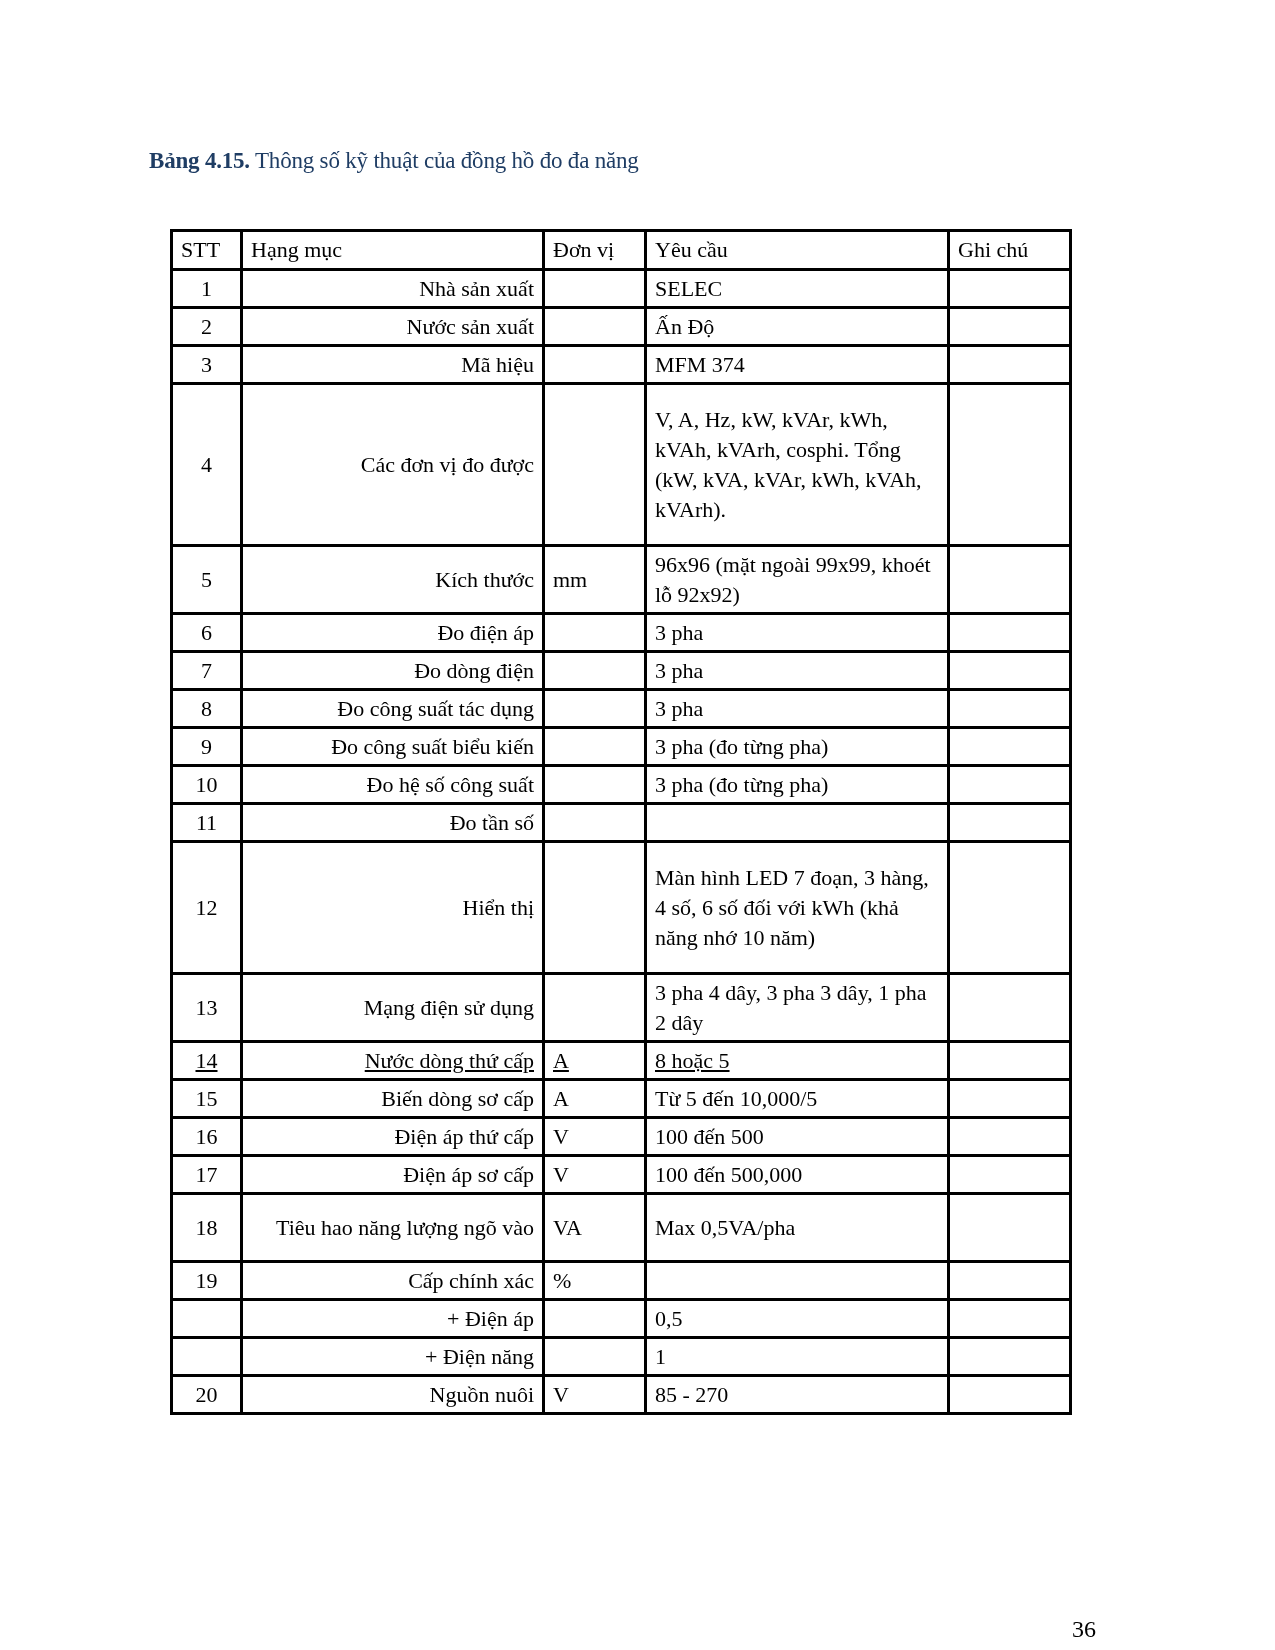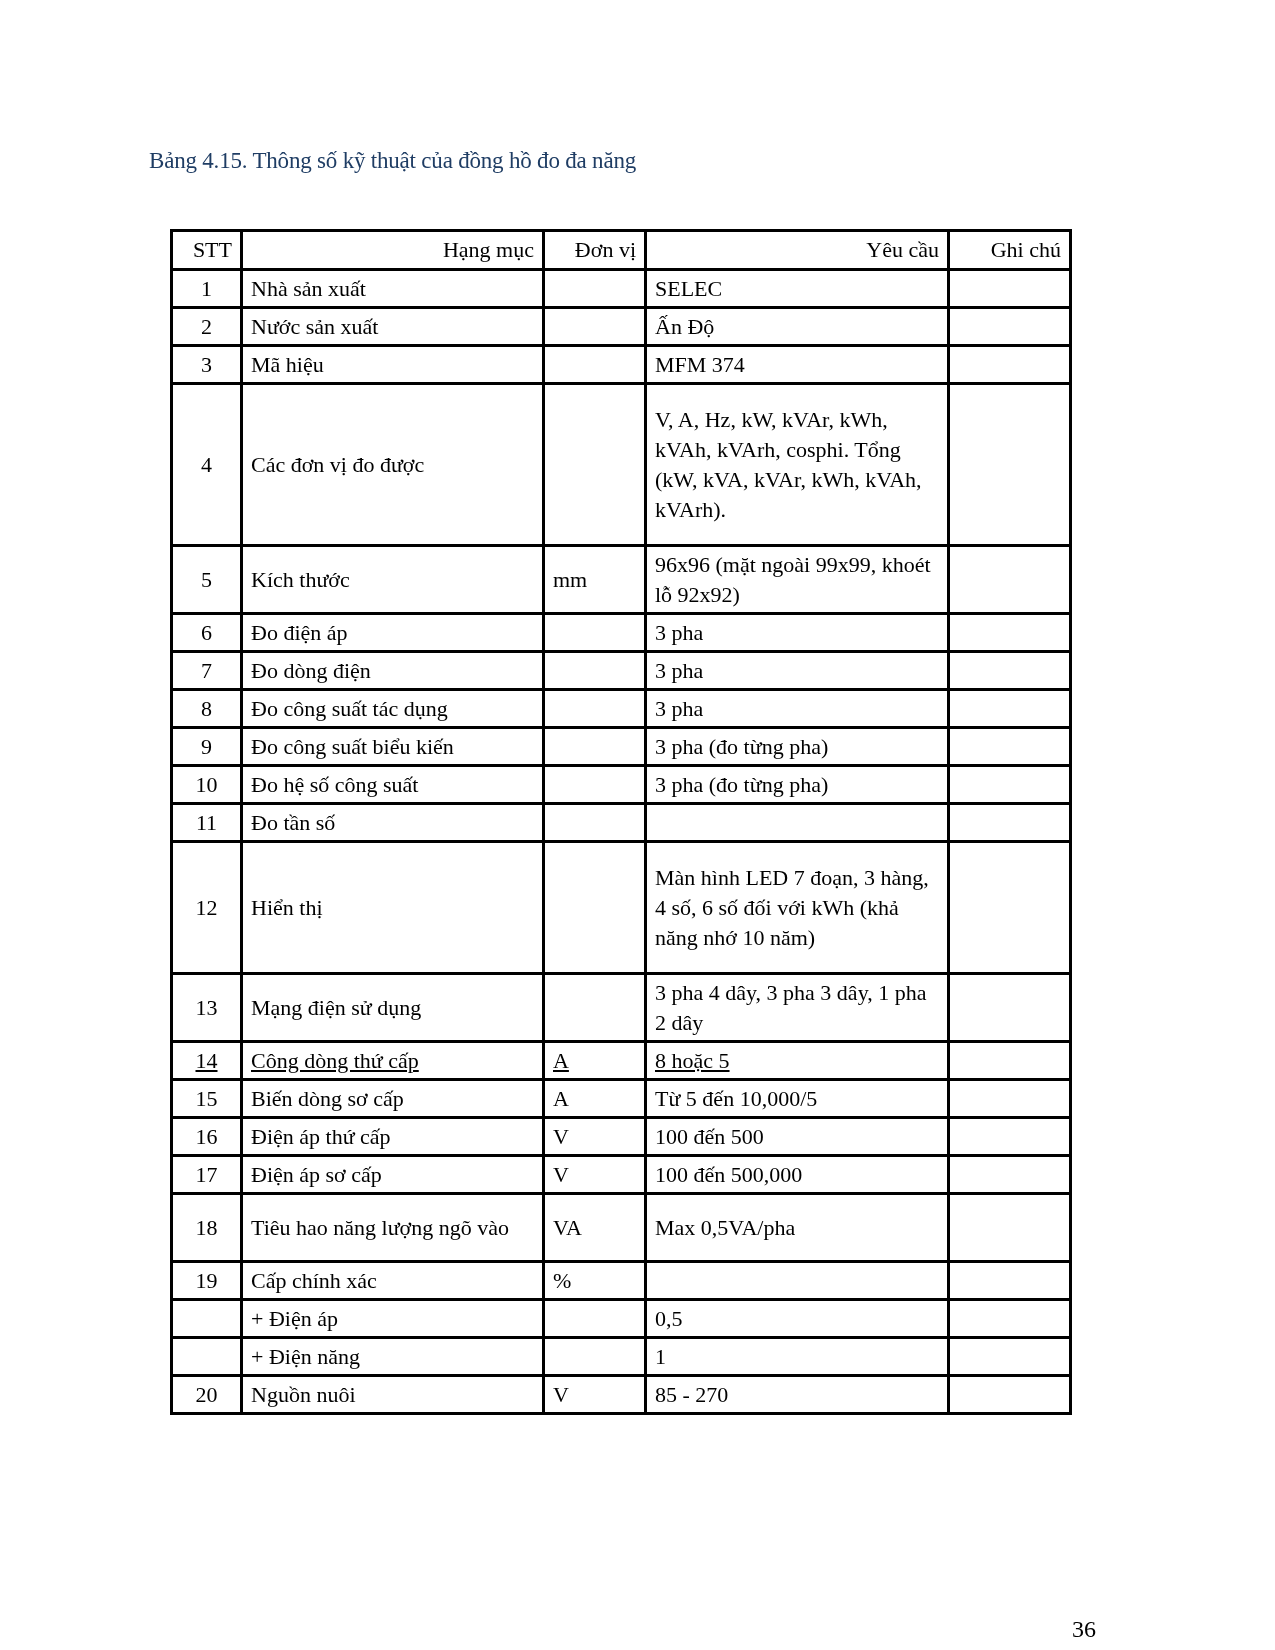--- a/index.html
+++ b/index.html
@@ -1,26 +1,26 @@
 <!DOCTYPE html>
 <html><head>
 <meta charset="utf-8">
 <style>
   html, body { margin: 0; padding: 0; background: #ffffff; }
   body { width: 1275px; height: 1650px; position: relative; overflow: hidden;
          font-family: "Liberation Serif", "DejaVu Serif", serif; color: #000; }
   .caption { position: absolute; left: 149px; top: 148px; font-size: 23px; color: #1f3d64; letter-spacing: -0.2px; }
-  .caption b { font-weight: normal; }
+  .caption b { font-weight: bold; }
   table.spec { position: absolute; left: 170px; top: 229px; width: 899px;
                border-collapse: collapse; table-layout: fixed; font-size: 22px; }
   table.spec td, table.spec th { border: 3px solid #000; padding: 0 8px; vertical-align: middle;
                font-weight: normal; line-height: 30px; }
-  table.spec th { text-align: right; height: 36px; }
+  table.spec th { text-align: left; height: 36px; }
   .c-stt { text-align: center; }
-  .c-item { text-align: left; }
+  .c-item { text-align: right; }
   .c-unit { text-align: left; }
   .c-req { text-align: left; }
   .c-note { }
   .page-num { position: absolute; left: 1072px; top: 1616px; font-size: 24px; }
 </style>
 </head>
 <body>
 
 <div class="caption"><b>Bảng 4.15.</b><span> Thông số kỹ thuật của đồng hồ đo đa năng</span></div>
 
@@ -128,21 +128,21 @@
       </tr>
       <tr style="height: 68px;">
         <td class="c-stt">13</td>
         <td class="c-item">Mạng điện sử dụng</td>
         <td class="c-unit"></td>
         <td class="c-req">3 pha 4 dây, 3 pha 3 dây, 1 pha 2 dây</td>
         <td class="c-note"></td>
       </tr>
       <tr style="height: 38px; text-decoration: underline;">
         <td class="c-stt">14</td>
-        <td class="c-item">Công dòng thứ cấp</td>
+        <td class="c-item">Nước dòng thứ cấp</td>
         <td class="c-unit">A</td>
         <td class="c-req">8 hoặc 5</td>
         <td class="c-note"></td>
       </tr>
       <tr style="height: 38px;">
         <td class="c-stt">15</td>
         <td class="c-item">Biến dòng sơ cấp</td>
         <td class="c-unit">A</td>
         <td class="c-req">Từ 5 đến 10,000/5</td>
         <td class="c-note"></td>

